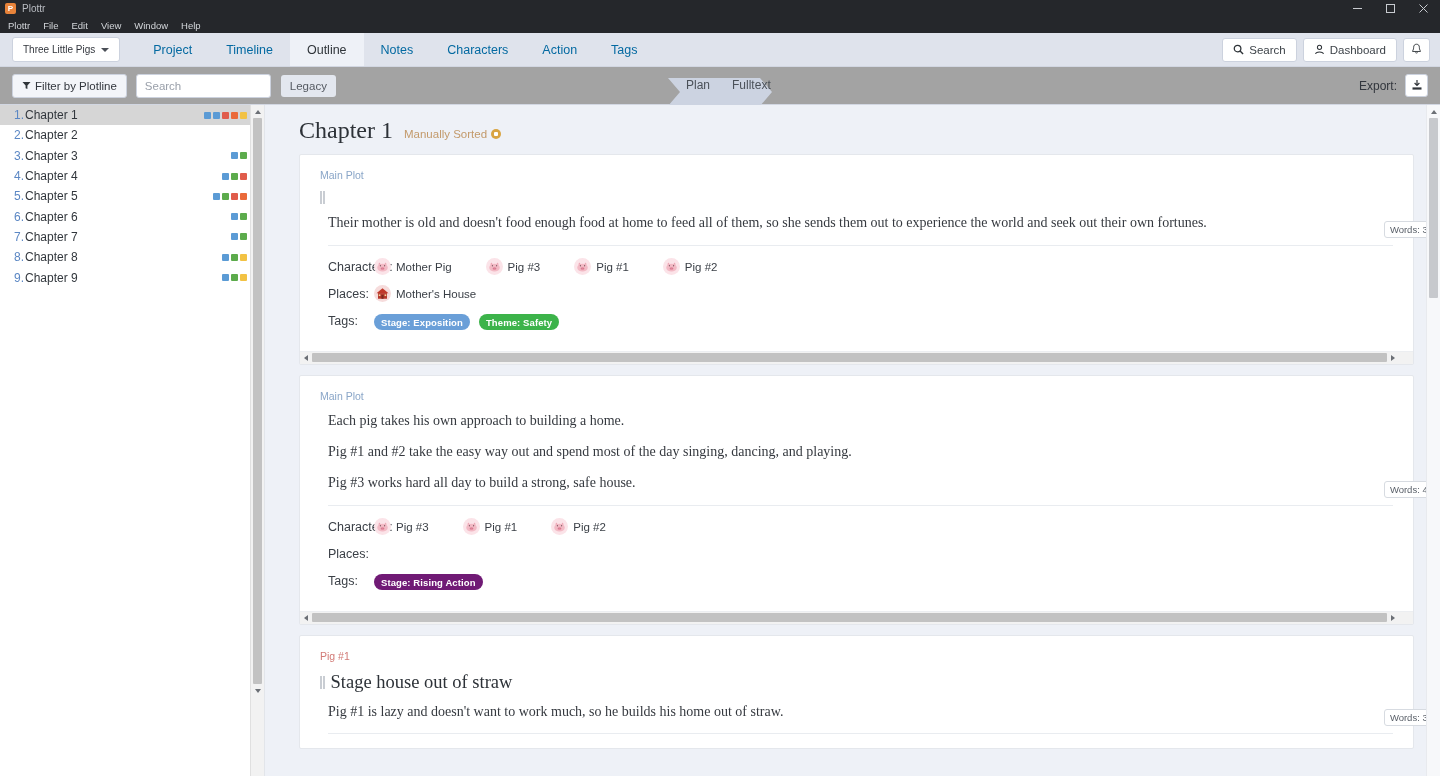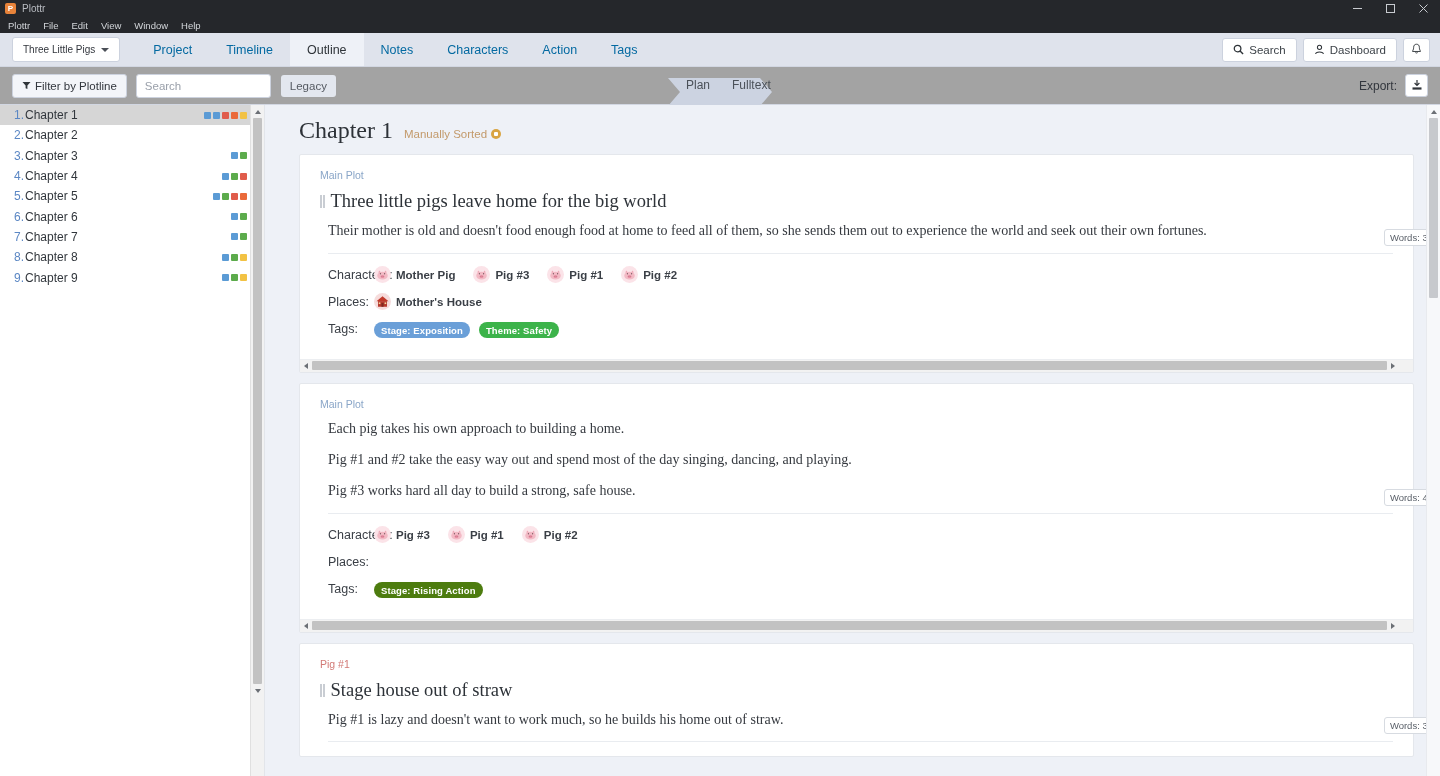--- a/index.html
+++ b/index.html
@@ -155,21 +155,21 @@
     padding-left: 8px; margin-bottom: 12px; line-height: 1.35;
   }
   .card-divider { border-top: 1px solid #e9ecf0; margin: 0 0 0 8px; }
   .words-badge {
     position: absolute; right: -46px; border: 1px solid #d7dbe1; border-radius: 3px;
     background: #fff; font-size: 9.5px; color: #5a6069; padding: 2px 5px; white-space: nowrap;
   }
   .meta-block { padding: 10px 0 14px 8px; }
   .meta-row { display: flex; align-items: center; min-height: 22px; margin-bottom: 5px; }
   .meta-label { width: 46px; font-size: 12.5px; color: #3a3f46; flex: 0 0 auto; }
-  .meta-items { display: flex; align-items: center; gap: 18px; font-weight: bold; }
+  .meta-items { display: flex; align-items: center; gap: 34px; }
   .chip { display: flex; align-items: center; gap: 5px; font-size: 11.5px; color: #3a3f46; }
   .avatar {
     width: 17px; height: 17px; border-radius: 50%; overflow: hidden;
     display: flex; align-items: center; justify-content: center;
     font-size: 11px; line-height: 1;
   }
   .avatar.pig { background: #fbe3e8; }
   .avatar.house { background: #f6dcdc; }
   .tag {
     font-size: 9.5px; color: #fff; border-radius: 8px; padding: 2.5px 7px;
@@ -417,21 +417,20 @@
         </span>
       </div>
       <div id="cards">
           <div class="card">
             <div class="plotline mainplot">Main Plot</div>
             <div class="card-title-row">
               <span class="drag-handle">
                 <i></i>
                 <i></i>
               </span>
-              <span class="card-title">Three little pigs leave home for the big world</span>
             </div>
             <div class="card-body" style="position:relative;">
               <div class="card-para">Their mother is old and doesn't food enough food at home to feed all of them, so she sends them out to experience the world and seek out their own fortunes.</div>
               <span class="words-badge" style="bottom:8px;">Words: 31</span>
               <div class="card-divider"></div>
             </div>
             <div class="meta-block">
               <div class="meta-row">
                 <span class="meta-label">Characters:</span>
                 <span class="meta-items">
@@ -588,21 +587,21 @@
                     <span>Pig #2</span>
                   </span>
                 </span>
               </div>
               <div class="meta-row">
                 <span class="meta-label">Places:</span>
                 <span class="meta-items"></span>
               </div>
               <div class="meta-row">
                 <span class="meta-label">Tags:</span>
-                <span><span class="tag" style="background:#4d7c0f">Stage: Rising Action</span></span>
+                <span><span class="tag" style="background:#701a75">Stage: Rising Action</span></span>
               </div>
             </div>
             <div class="hscroll">
               <div class="hs-arrow">
                 <span class="tri tri-left"></span>
               </div>
               <div class="hs-thumb" style="width:1075px;"></div>
               <div class="hs-arrow">
                 <span class="tri tri-right"></span>
               </div>

